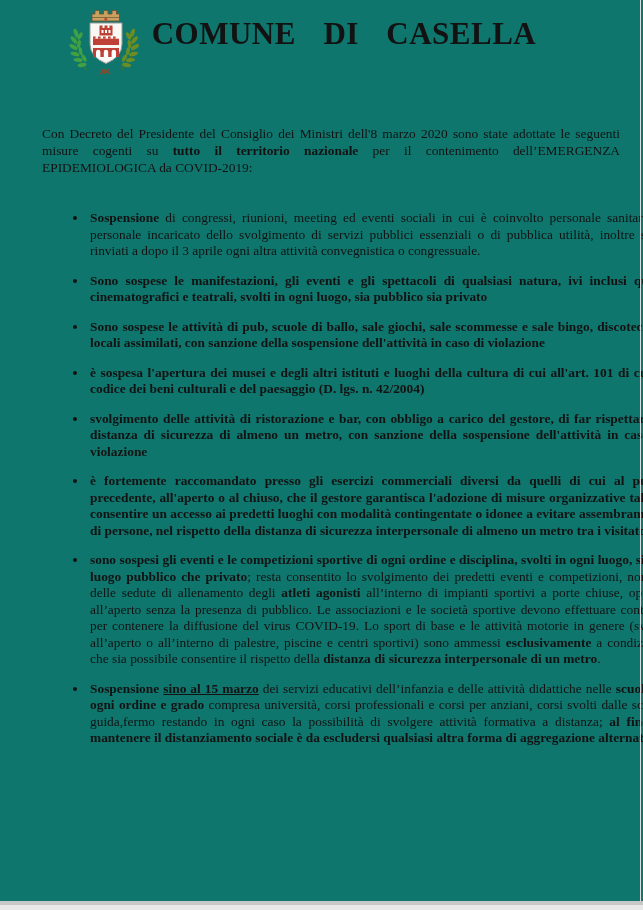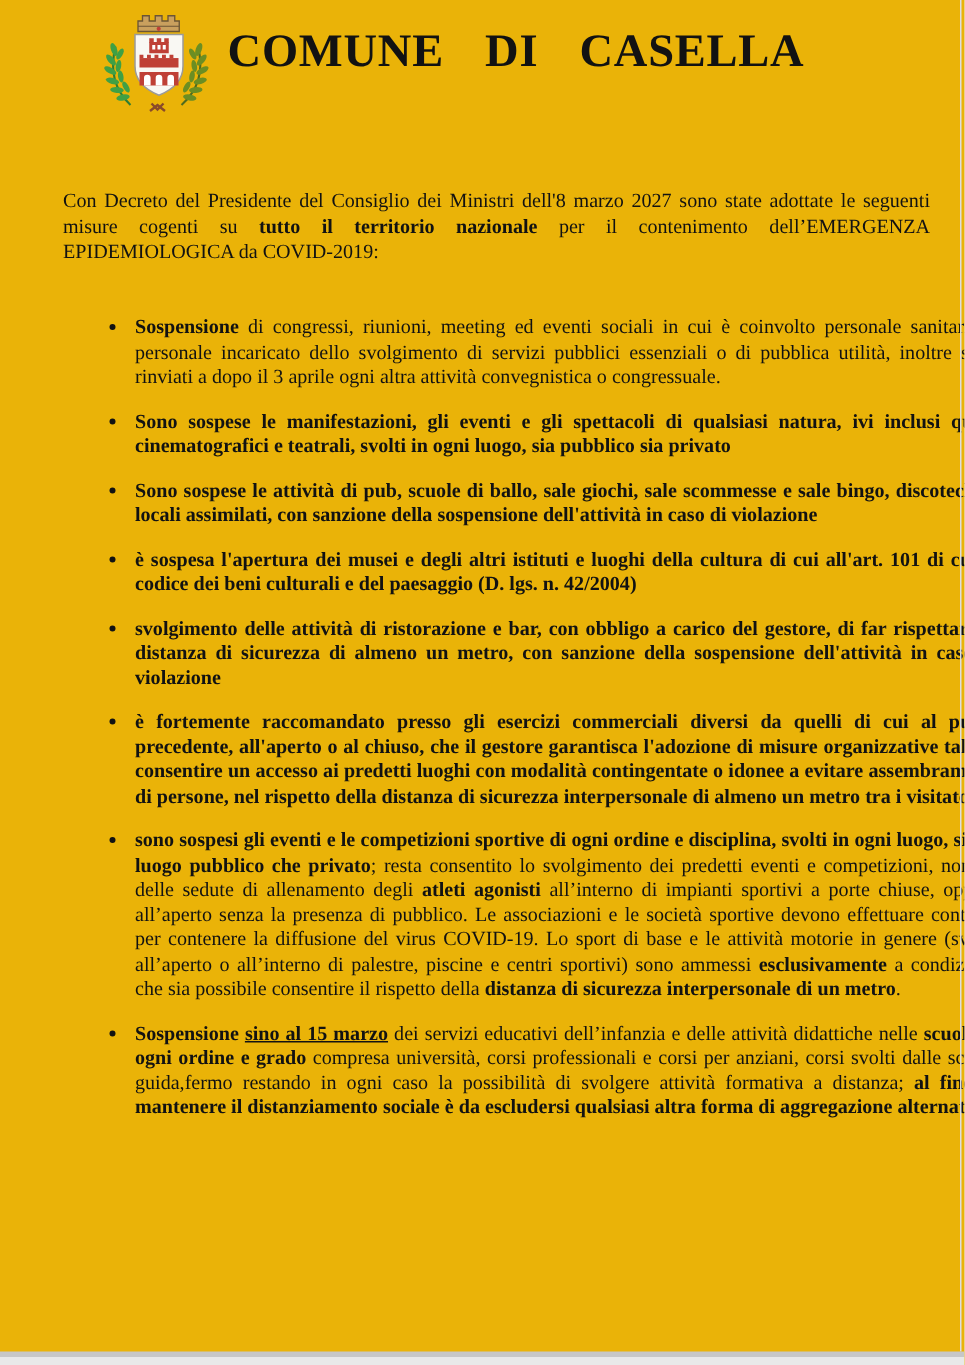--- a/index.html
+++ b/index.html
@@ -1,20 +1,20 @@
 <!DOCTYPE html>
 <html style="--castle: #bf4036; --shield: #f9f8f3; --shield-stroke: #9a9a9a; --crown: #c9a05e; --crown-stroke: #6b5536; --laurel: #3fa044; --laurel-stroke: #2f7d32; --oak: #6b8e23; --oak-stroke: #4f6b1f; --tie: #8a4a2a;"><head>
 <meta charset="utf-8">
 <style>
   html, body { margin: 0; padding: 0; background: #ebebeb; }
   .page {
     position: relative;
     width: 643px;
     height: 910px;
-    background: #eab308;
+    background: #0f766e;
     font-family: "Liberation Serif", serif;
     color: #121212;
     overflow: hidden;
     margin: 0 auto;
   }
   .crest {
     position: absolute;
     left: 61px;
     top: 7px;
     width: 86px;
@@ -153,21 +153,21 @@
     <g stroke="var(--tie)" stroke-width="1.6" fill="none">
       <path d="M39 67 l5 -4 l5 4"></path>
       <path d="M40 62 l4 4 l4 -4"></path>
     </g>
   </svg>
 
   <div class="header-text">
     <div class="doc-title">COMUNE DI CASELLA</div>
   </div>
 
-  <p class="intro"><span>Con Decreto del Presidente del Consiglio dei Ministri dell'8 marzo 2027 sono state adottate le seguenti misure cogenti su </span><span class="seg-b">tutto il territorio nazionale</span><span> per il contenimento dell’EMERGENZA EPIDEMIOLOGICA da COVID-2019:</span></p>
+  <p class="intro"><span>Con Decreto del Presidente del Consiglio dei Ministri dell'8 marzo 2020 sono state adottate le seguenti misure cogenti su </span><span class="seg-b">tutto il territorio nazionale</span><span> per il contenimento dell’EMERGENZA EPIDEMIOLOGICA da COVID-2019:</span></p>
 
   <ul class="measures">
       <li><span class="seg-b">Sospensione</span><span> di congressi, riunioni, meeting ed eventi sociali in cui è coinvolto personale sanitario o personale incaricato dello svolgimento di servizi pubblici essenziali o di pubblica utilità, inoltre sono rinviati a dopo il 3 aprile ogni altra attività convegnistica o congressuale.</span></li>
       <li><span class="seg-b">Sono sospese le manifestazioni, gli eventi e gli spettacoli di qualsiasi natura, ivi inclusi quelli cinematografici e teatrali, svolti in ogni luogo, sia pubblico sia privato</span></li>
       <li><span class="seg-b">Sono sospese le attività di pub, scuole di ballo, sale giochi, sale scommesse e sale bingo, discoteche e locali assimilati, con sanzione della sospensione dell'attività in caso di violazione</span></li>
       <li><span class="seg-b">è sospesa l'apertura dei musei e degli altri istituti e luoghi della cultura di cui all'art. 101 di cui al codice dei beni culturali e del paesaggio (D. lgs. n. 42/2004)</span></li>
       <li><span class="seg-b">svolgimento delle attività di ristorazione e bar, con obbligo a carico del gestore, di far rispettare la distanza di sicurezza di almeno un metro, con sanzione della sospensione dell'attività in caso di violazione</span></li>
       <li><span class="seg-b">è fortemente raccomandato presso gli esercizi commerciali diversi da quelli di cui al punto precedente, all'aperto o al chiuso, che il gestore garantisca l'adozione di misure organizzative tali da consentire un accesso ai predetti luoghi con modalità contingentate o idonee a evitare assembramenti di persone, nel rispetto della distanza di sicurezza interpersonale di almeno un metro tra i visitatori</span></li>
       <li><span class="seg-b">sono sospesi gli eventi e le competizioni sportive di ogni ordine e disciplina, svolti in ogni luogo, sia in luogo pubblico che privato</span><span>; resta consentito lo svolgimento dei predetti eventi e competizioni, nonché delle sedute di allenamento degli </span><span class="seg-b">atleti agonisti</span><span> all’interno di impianti sportivi a porte chiuse, oppure all’aperto senza la presenza di pubblico. Le associazioni e le società sportive devono effettuare controlli per contenere la diffusione del virus COVID-19. Lo sport di base e le attività motorie in genere (svolte all’aperto o all’interno di palestre, piscine e centri sportivi) sono ammessi </span><span class="seg-b">esclusivamente</span><span> a condizione che sia possibile consentire il rispetto della </span><span class="seg-b">distanza di sicurezza interpersonale di un metro</span><span>.</span></li>
       <li><span class="seg-b">Sospensione </span><span class="seg-b seg-u">sino al 15 marzo</span><span> dei servizi educativi dell’infanzia e delle attività didattiche nelle </span><span class="seg-b">scuole di ogni ordine e grado</span><span> compresa università, corsi professionali e corsi per anziani, corsi svolti dalle scuole guida,fermo restando in ogni caso la possibilità di svolgere attività formativa a distanza; </span><span class="seg-b">al fine di mantenere il distanziamento sociale è da escludersi qualsiasi altra forma di aggregazione alternativa</span></li>

